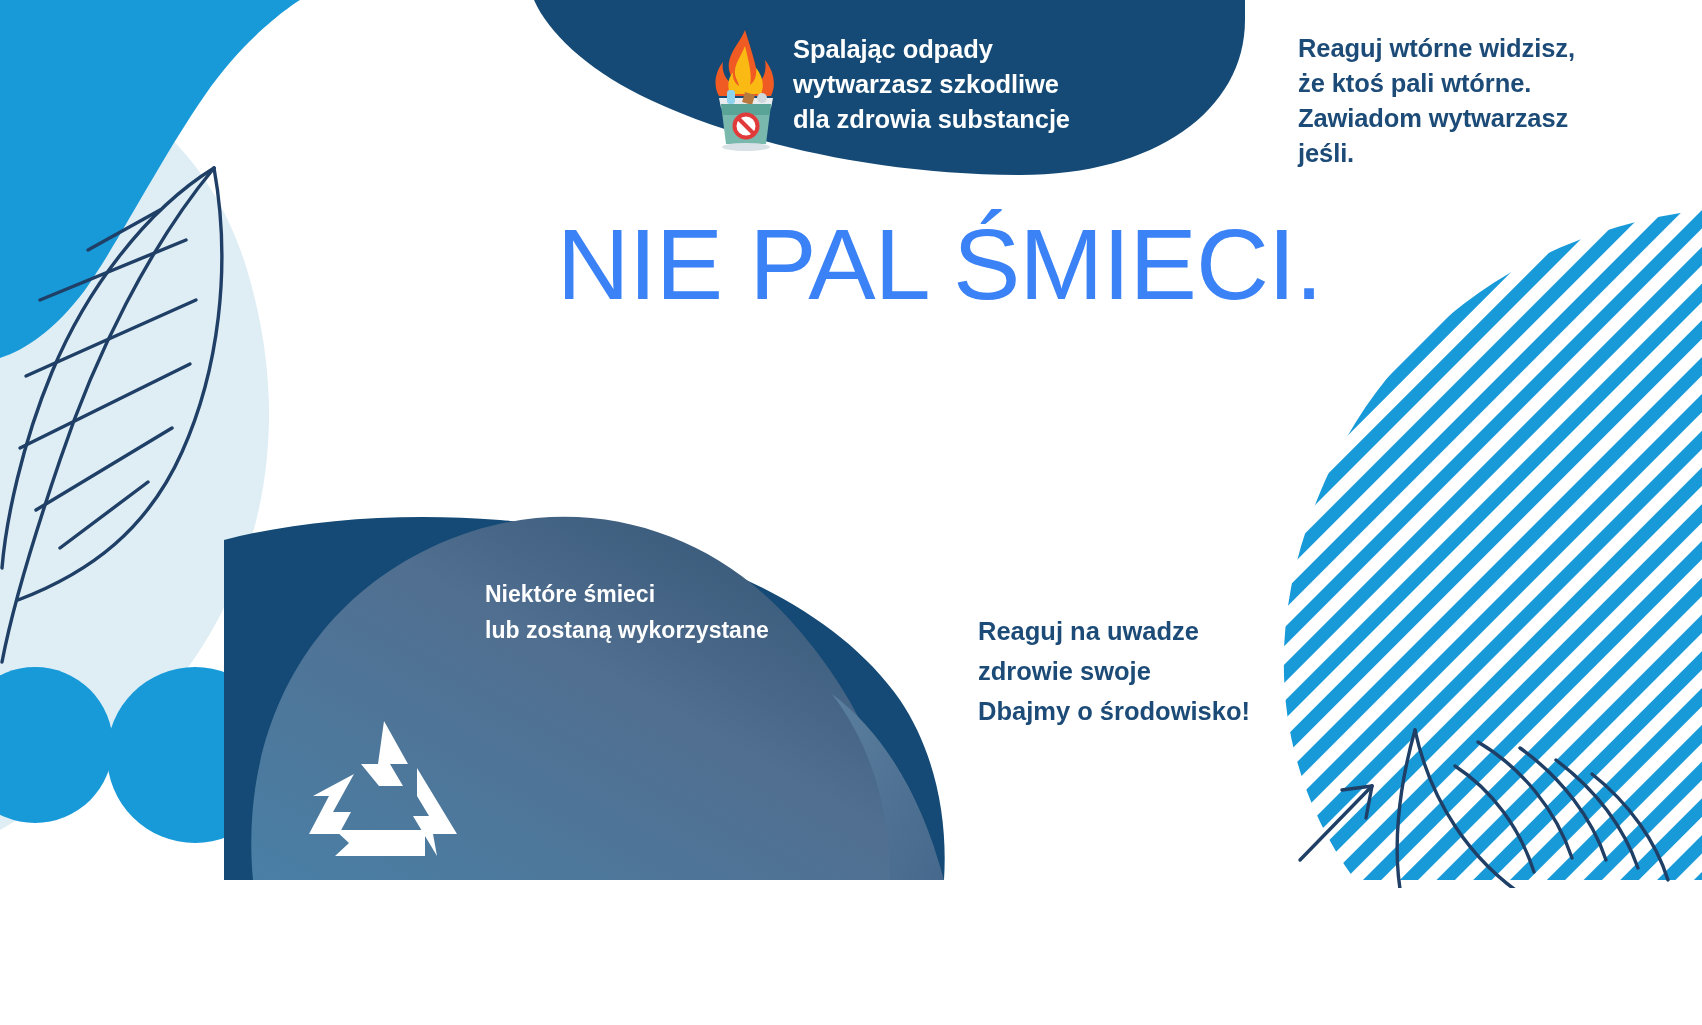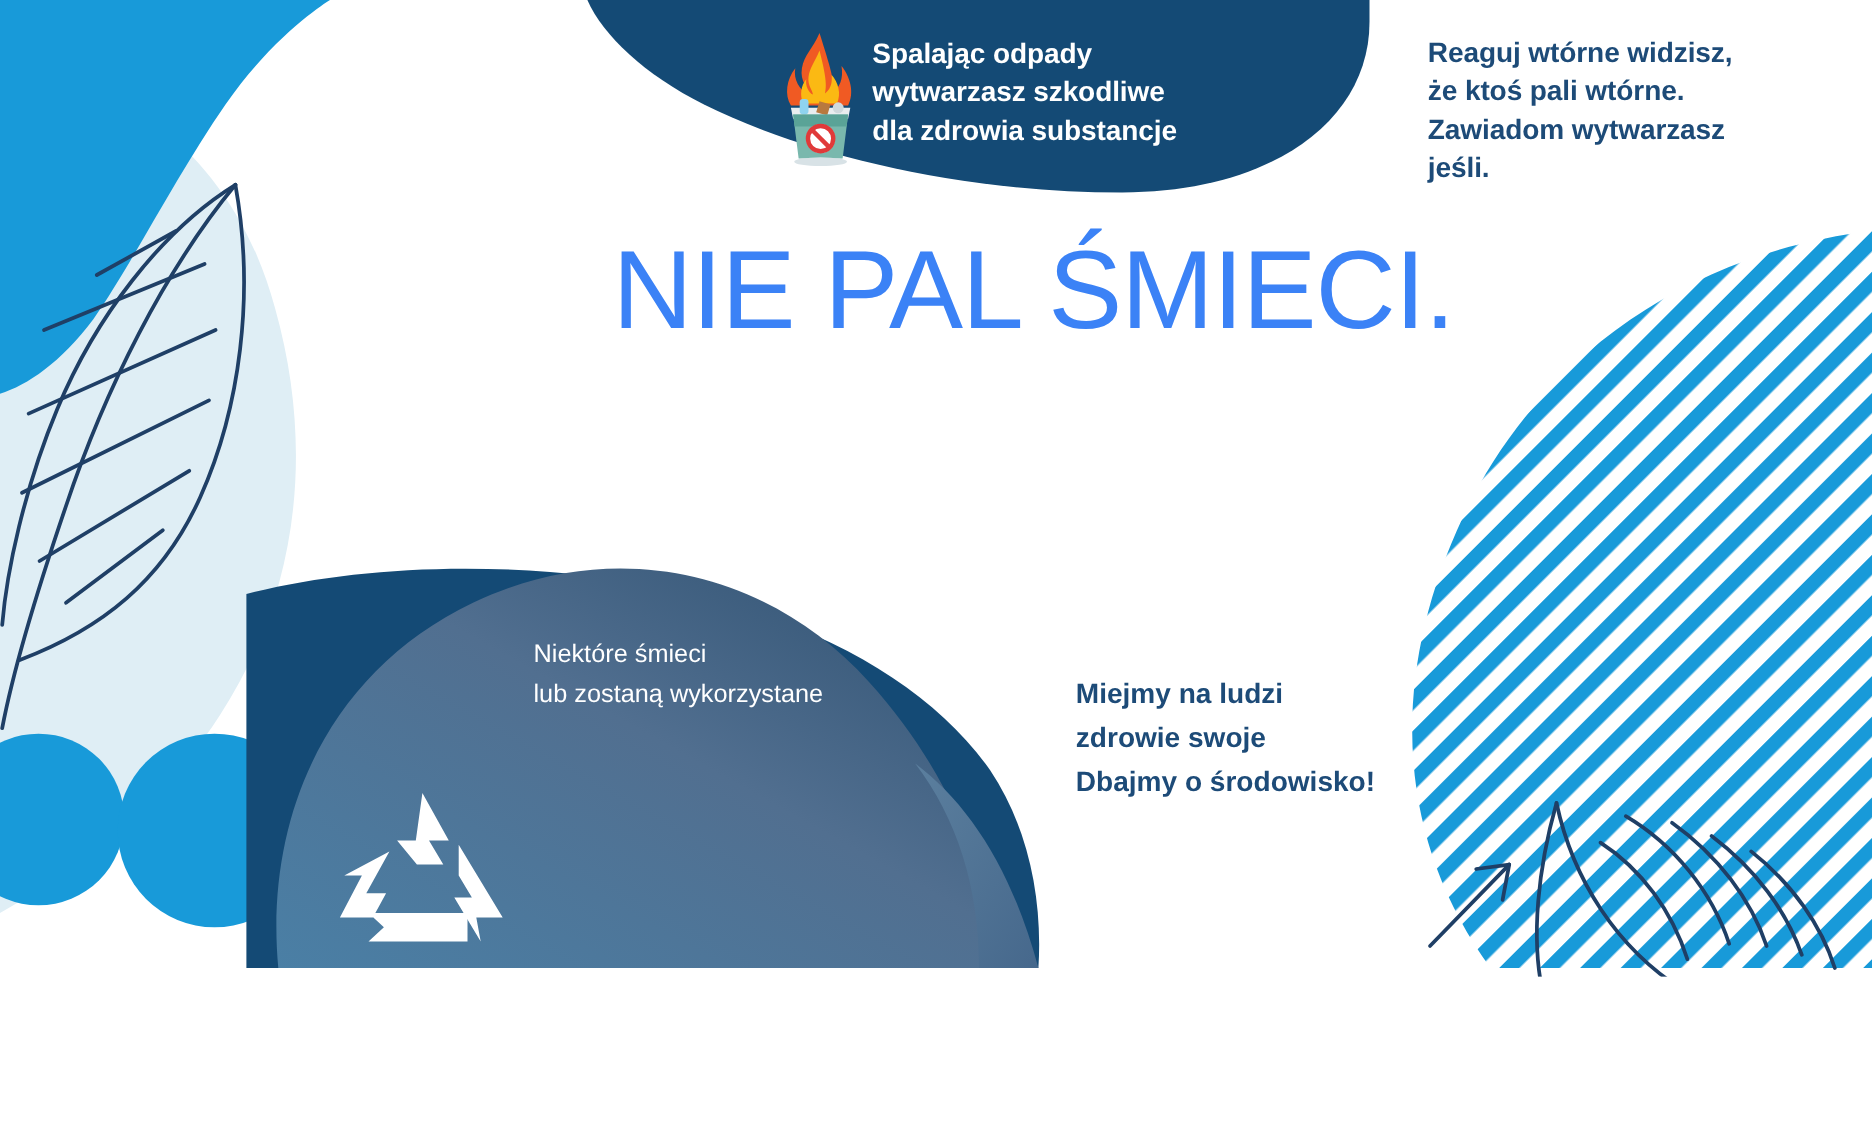--- a/index.html
+++ b/index.html
@@ -39,21 +39,21 @@
     font-size:101px;font-weight:400;line-height:0.98;letter-spacing:-1px;
     display:block;
   }
   .headline .l2{
     font-size:133px;font-weight:700;line-height:0.98;letter-spacing:-2px;
     display:block;margin-top:6px;
   }
 
   .blk-bio{
     left:485px;top:577px;width:330px;
-    color:#ffffff;font-size:23px;font-weight:400;line-height:1.55;
+    color:#ffffff;font-size:23px;font-weight:700;line-height:1.55;
   }
   .blk-care{
     left:978px;top:612px;width:340px;
     color:#1d4b78;font-size:25.5px;font-weight:700;line-height:1.56;
   }
 
   
   .footer{position:absolute;left:0;top:888px;width:1702px;height:137px;background:#ffffff;}
 </style>
 </head>
@@ -203,21 +203,21 @@
   <div class="headline">
     <span class="l1">NIE PAL ŚMIECI.</span>
   </div>
 
   <div class="tb blk-bio">
     <div>Niektóre śmieci</div>
     <div>lub zostaną wykorzystane</div>
   </div>
 
   <div class="tb blk-care">
-    <div>Miejmy na ludzi</div>
+    <div>Reaguj na uwadze</div>
     <div>zdrowie swoje</div>
     <div>Dbajmy o środowisko!</div>
   </div>
 
   <div class="footer">
 
     
     
     
 

